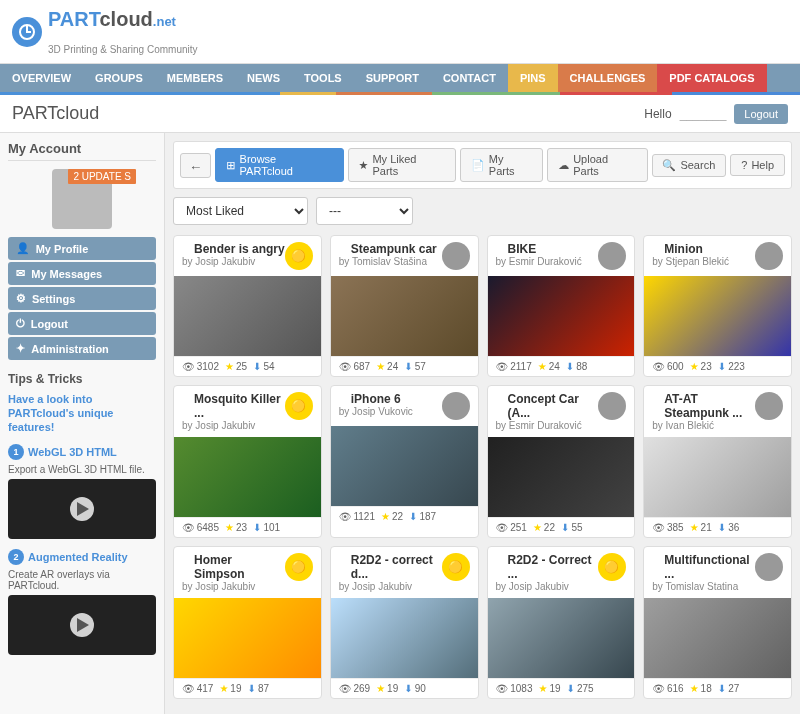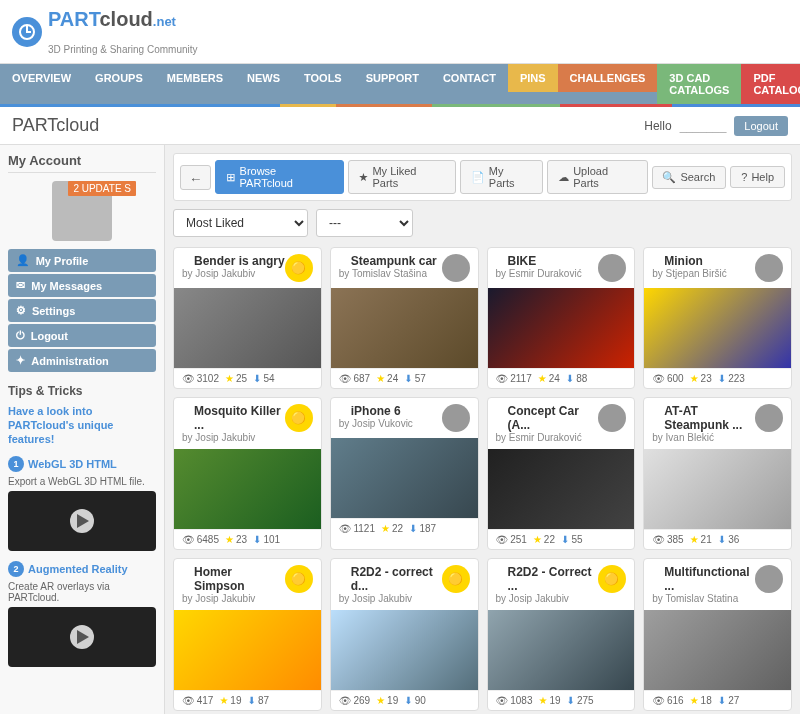--- a/index.html
+++ b/index.html
@@ -8,21 +8,21 @@
     
     .top-header { background: #fff; padding: 8px 12px; display: flex; align-items: center; border-bottom: 1px solid #ddd; }
     .logo-area { display: flex; flex-direction: column; gap: 13px; }
     .logo-text { font-size: 20px; font-weight: bold; color: #555; }
     .logo-text span { color: #4a90d9; }
     .logo-sub { font-size: 10px; color: #888; }
     .logo-icon { width: 30px; height: 30px; background: #4a90d9; border-radius: 50%; display: inline-flex; align-items: center; justify-content: center; margin-right: 6px; }
     .logo-wrapper { display: flex; align-items: center; }
 
     
-    .nav-bar { background: #7a9bb5; display: flex; align-items: flex-start; padding: 0; }
+    .nav-bar { background: #7a9bb5; display: flex; align-items: center; padding: 0; }
     .nav-bar a { color: #fff; text-decoration: none; padding: 8px 12px; font-size: 11px; font-weight: bold; display: block; }
     .nav-bar a.pins { background: #e8b84b; }
     .nav-bar a.challenges { background: #d97b4a; }
     .nav-bar a.cad { background: #7ab87a; }
     .nav-bar a.pdf { background: #d94a4a; }
 
     
     .page-title-bar { background: #fff; padding: 8px 12px; display: flex; align-items: center; justify-content: space-between; border-bottom: 1px solid #ddd; }
     .page-title { font-size: 18px; color: #555; }
     .hello-area { display: flex; align-items: center; gap: 8px; font-size: 12px; color: #555; }
@@ -123,21 +123,20 @@
 <nav class="nav-bar">
   <a href="#">OVERVIEW</a>
   <a href="#">GROUPS</a>
   <a href="#">MEMBERS</a>
   <a href="#">NEWS</a>
   <a href="#">TOOLS</a>
   <a href="#">SUPPORT</a>
   <a href="#">CONTACT</a>
   <a href="#" class="pins">PINS</a>
   <a href="#" class="challenges">CHALLENGES</a>
-  <a href="#" class="cad">3D CAD CATALOGS</a>
   <a href="#" class="pdf">PDF CATALOGS</a>
 
 </nav>
 <div class="color-bar"></div>
 
 <div class="page-title-bar">
   <div class="page-title">PARTcloud</div>
   <div class="hello-area">
     <span>Hello</span>
     <span style="color:#aaa">_______</span>
@@ -331,21 +330,21 @@
       <div class="stat-item">
         <span style="color:#4a90d9;">⬇</span>
         <span>88</span>
       </div>
     </div>
   </div>
         <div class="part-card">
     <div class="part-card-header">
       <div>
         <div class="part-title">Minion</div>
-        <div class="part-author">by Stjepan Biršić</div>
+        <div class="part-author">by Stjepan Blekić</div>
       </div>
       <div class="part-avatar" style="background:#999;"></div>
     </div>
     <div class="part-img img-minion"></div>
     <div class="part-stats">
       <div class="stat-item">
         <span>👁</span>
         <span>600</span>
       </div>
       <div class="stat-item">

